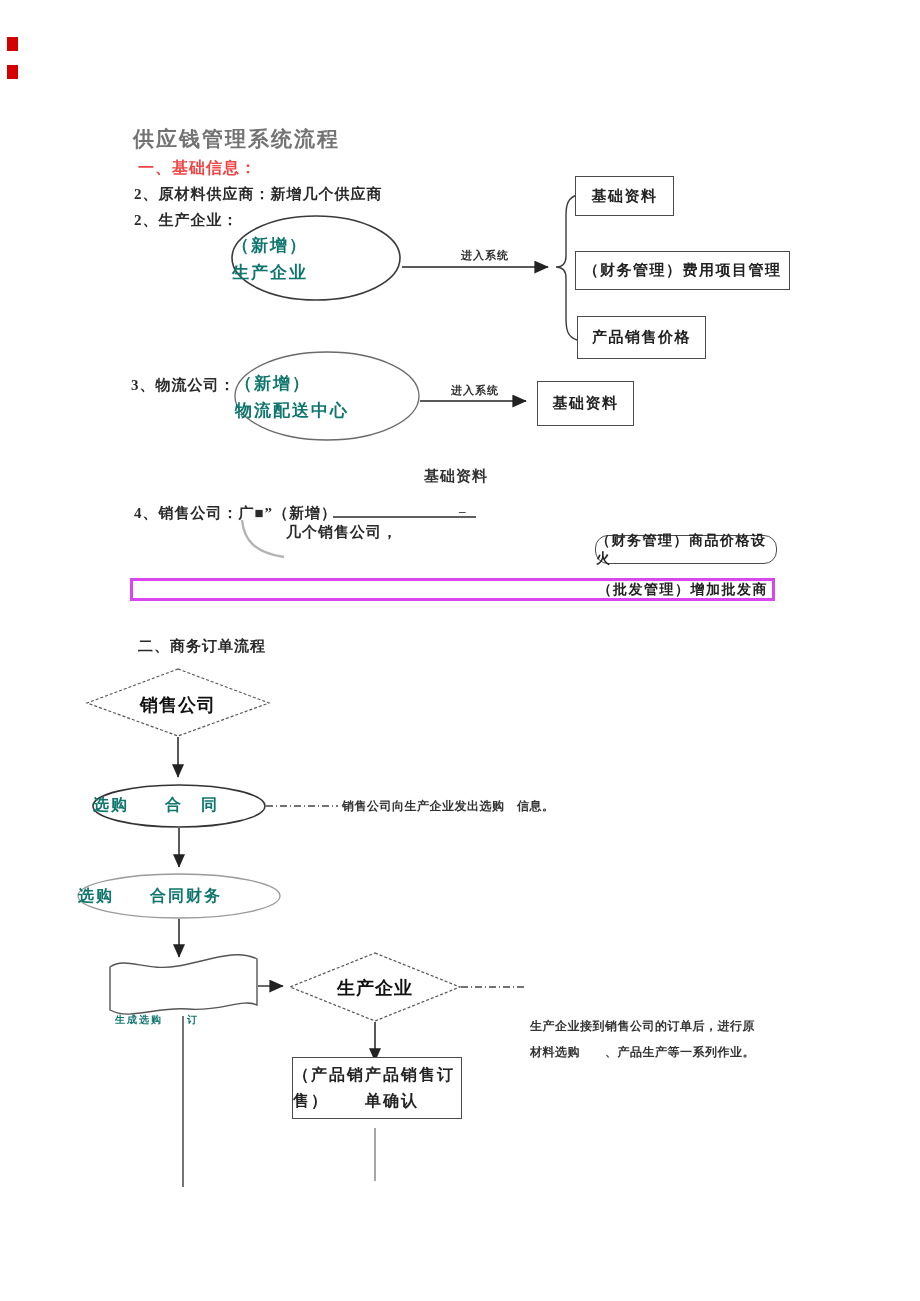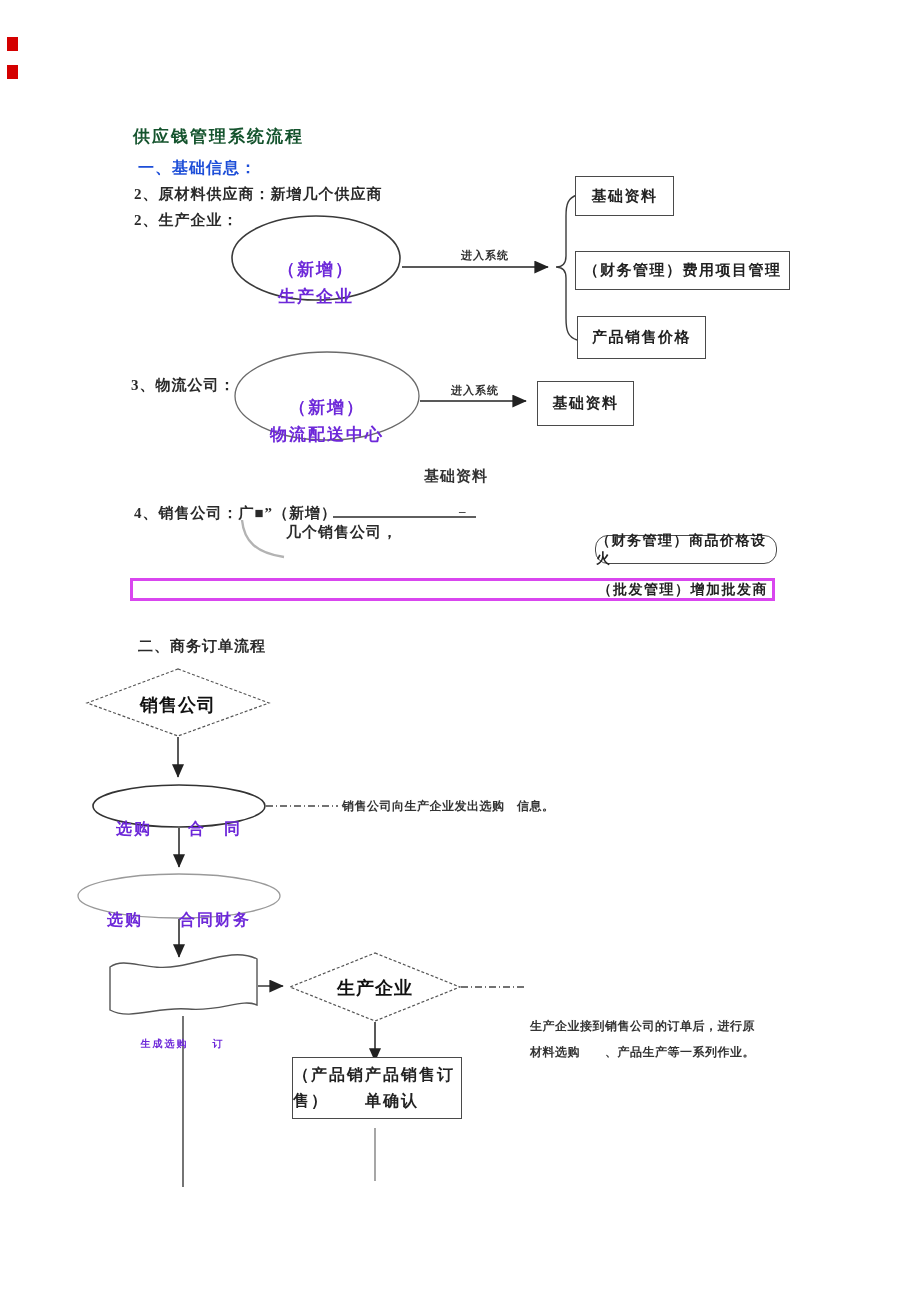--- a/index.html
+++ b/index.html
@@ -1,23 +1,23 @@
 <!DOCTYPE html>
 <html><head>
 <meta charset="utf-8">
 <style>
   html,body{margin:0;padding:0;background:#fff;}
   .page{position:relative;width:920px;height:1301px;background:#ffffff;
         font-family:"Liberation Serif","DejaVu Serif",serif;color:#1c1c1c;overflow:hidden;}
   .abs{position:absolute;}
   svg.layer{position:absolute;left:0;top:0;width:920px;height:1301px;}
-  .title{font-family:Liberation Serif, serif;font-size:17px;font-weight:bold;letter-spacing:2px;color:#14532d;}
-  .h-item{font-size:16px;font-weight:bold;letter-spacing:1px;color:#1d4ed8;}
+  .title{font-family:Liberation Serif, serif;font-size:21px;font-weight:bold;letter-spacing:2px;color:#737373;}
+  .h-item{font-size:16px;font-weight:bold;letter-spacing:1px;color:#ef4444;}
   .li-item{font-size:15px;font-weight:bold;letter-spacing:1px;color:#2a2a2a;}
-  .ellipse-label{font-size:17px;font-weight:bold;letter-spacing:2px;color:#6d28d9;text-align:center;line-height:27px;margin-top:24px;}
+  .ellipse-label{font-size:17px;font-weight:bold;letter-spacing:2px;color:#0f766e;line-height:27px;}
   .arrow-label{font-size:11px;font-weight:bold;color:#333;text-align:center;letter-spacing:1px;}
   .box{display:flex;align-items:center;justify-content:center;background:#fff;
        border:1.3px solid #4a4a4a;font-size:15px;font-weight:bold;letter-spacing:1.5px;color:#222;}
   .note{font-size:12px;font-weight:bold;color:#333;letter-spacing:0.5px;}
   .diamond-label{font-family:"Liberation Sans","DejaVu Sans",sans-serif;font-size:18px;font-weight:bold;letter-spacing:1px;color:#111;text-align:center;}
   .plain-label{font-size:15px;font-weight:bold;letter-spacing:1px;color:#333;}
   .red-mark{width:11px;height:14px;background:#d40000;}
 </style>
 </head>
 <body>

